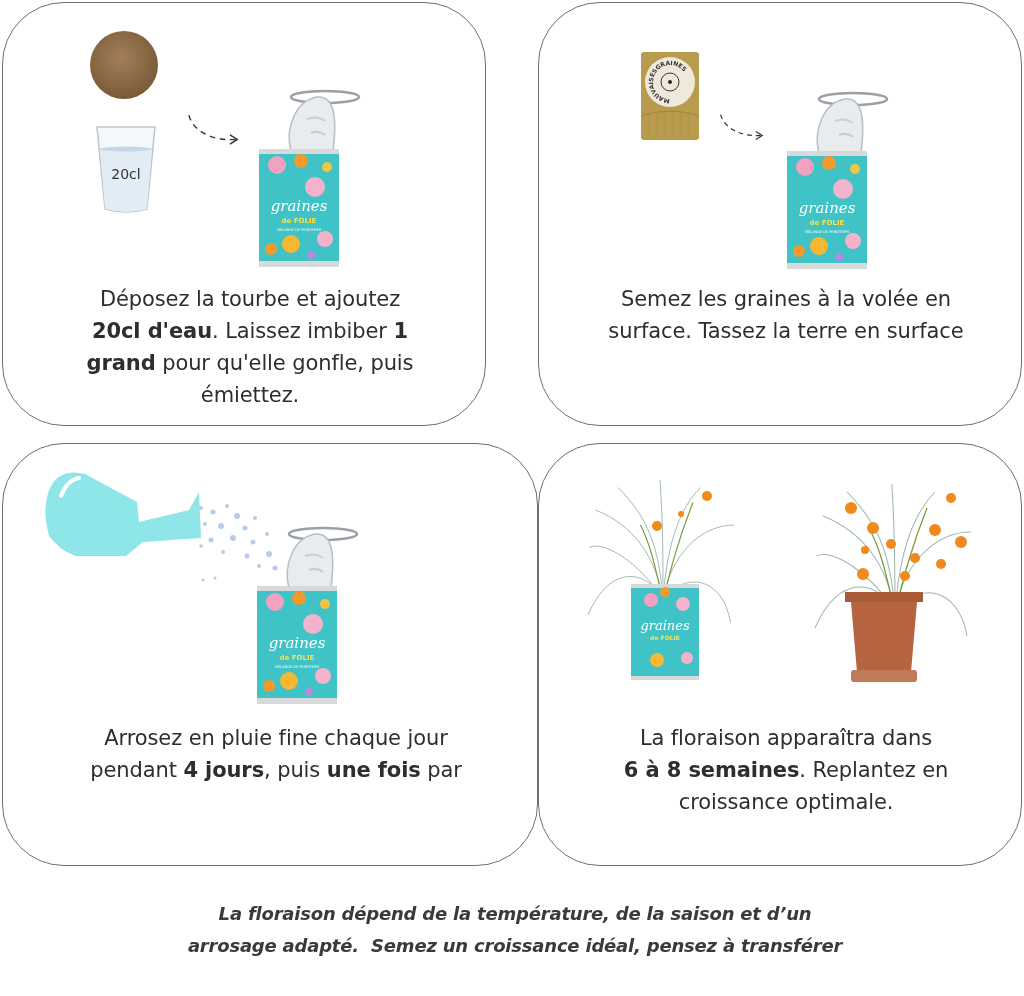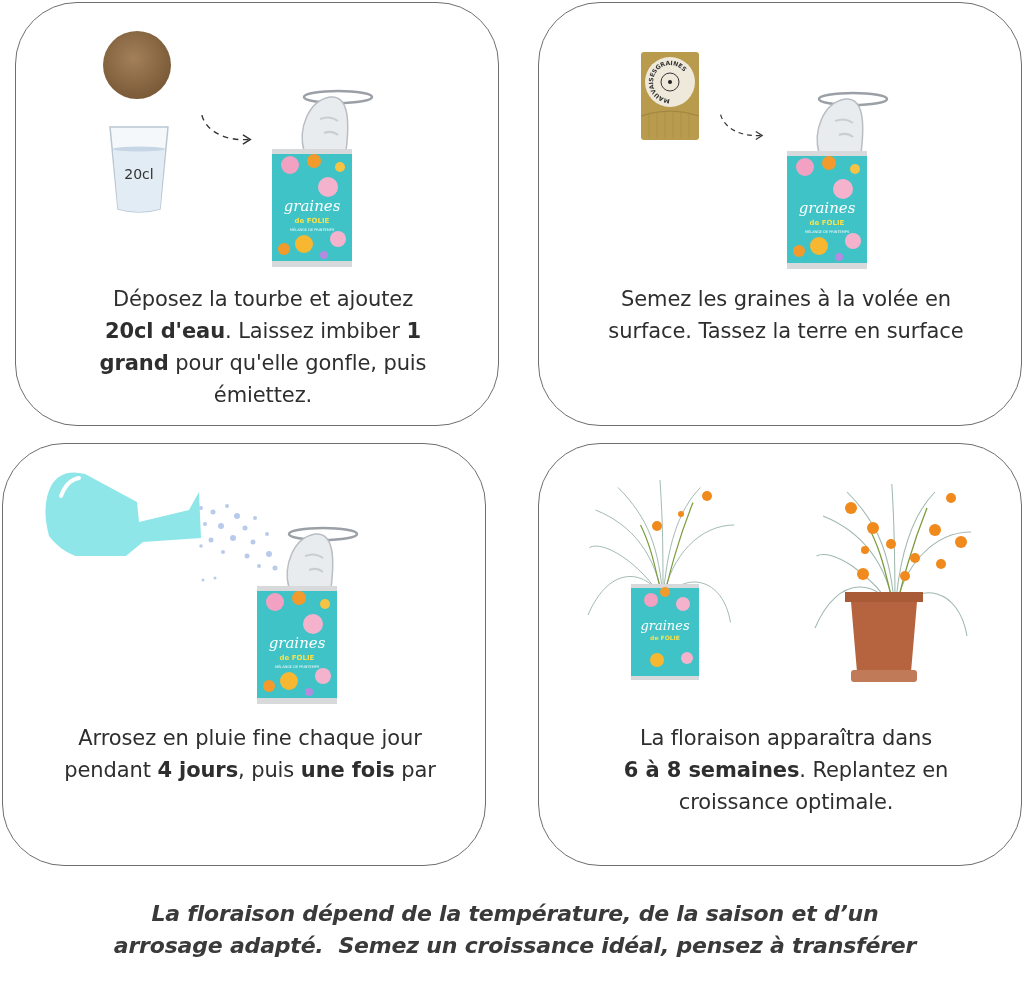--- a/index.html
+++ b/index.html
@@ -1,29 +1,29 @@
 <!DOCTYPE html>
 <html><head>
 <meta charset="utf-8">
 <style>
   html, body { margin: 0; padding: 0; background: #ffffff; }
   body { width: 1024px; height: 996px; position: relative; overflow: hidden;
          font-family: "DejaVu Sans", sans-serif; color: #2c2c2c; }
   .card { position: absolute; border: 1.5px solid #6f6f6f; border-radius: 62px;
           background: #fff; box-sizing: border-box; }
-  .c1 { left: 2px; top: 2px; width: 484px; height: 424px; margin-left: 13px; }
+  .c1 { left: 2px; top: 2px; width: 484px; height: 424px; }
   .c2 { left: 538px; top: 2px; width: 484px; height: 424px; }
-  .c3 { left: 2px; top: 443px; width: 484px; height: 423px; }
+  .c3 { left: 2px; top: 443px; width: 536px; height: 423px; }
   .c4 { left: 538px; top: 443px; width: 484px; height: 423px; }
   .text { position: absolute; left: 32px; right: 20px; text-align: center;
           font-size: 21px; line-height: 32px; color: #2e2e2e; letter-spacing: -0.1px; }
   .text b { font-weight: bold; }
   .illus { position: absolute; }
   .footer { position: absolute; left: 0; right: 0; top: 898px; text-align: center;
-            font-style: italic; font-weight: bold; font-size: 22px; line-height: 32px;
+            font-style: italic; font-weight: bold; font-size: 18px; line-height: 32px;
             color: #3a3a3a; letter-spacing: -0.2px; margin-left: 6px; }
 </style>
 </head>
 <body>
 
 <svg width="0" height="0" style="position:absolute">
   <defs>
     <symbol id="can" viewBox="0 0 110 180">
 
       <ellipse cx="70" cy="8" rx="34" ry="6" fill="none" stroke="#9aa0a6" stroke-width="2.5"></ellipse>

